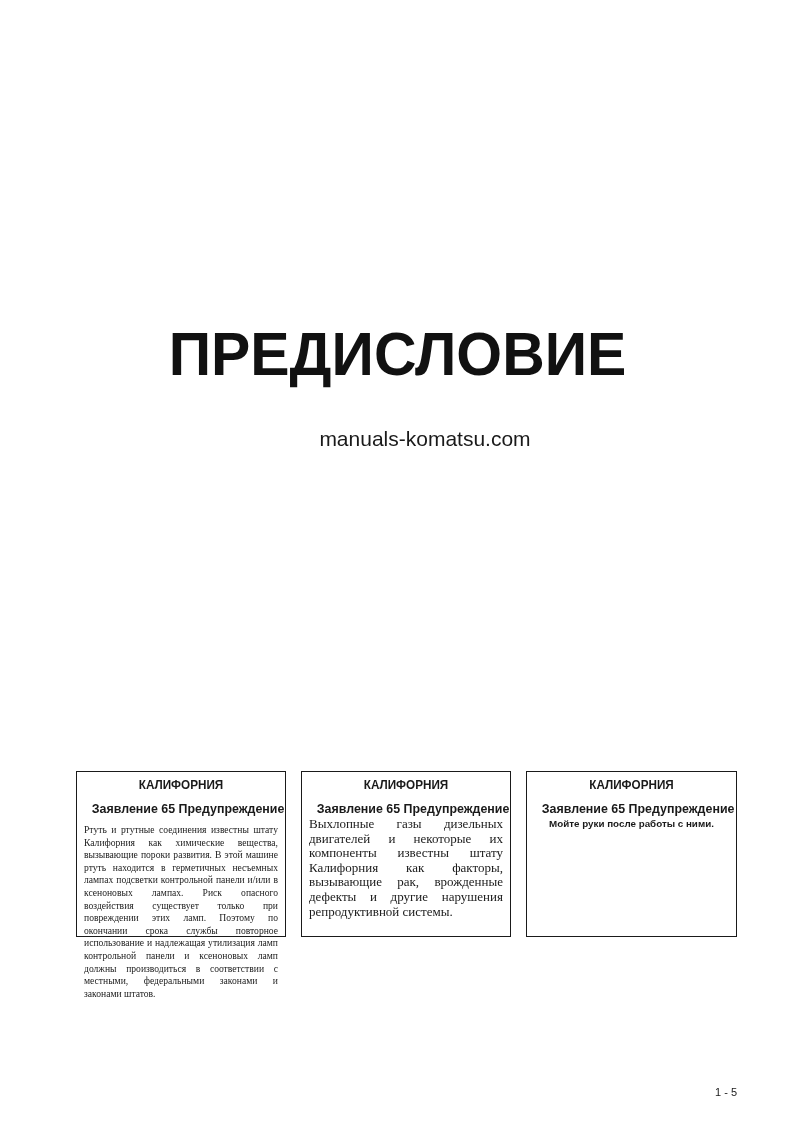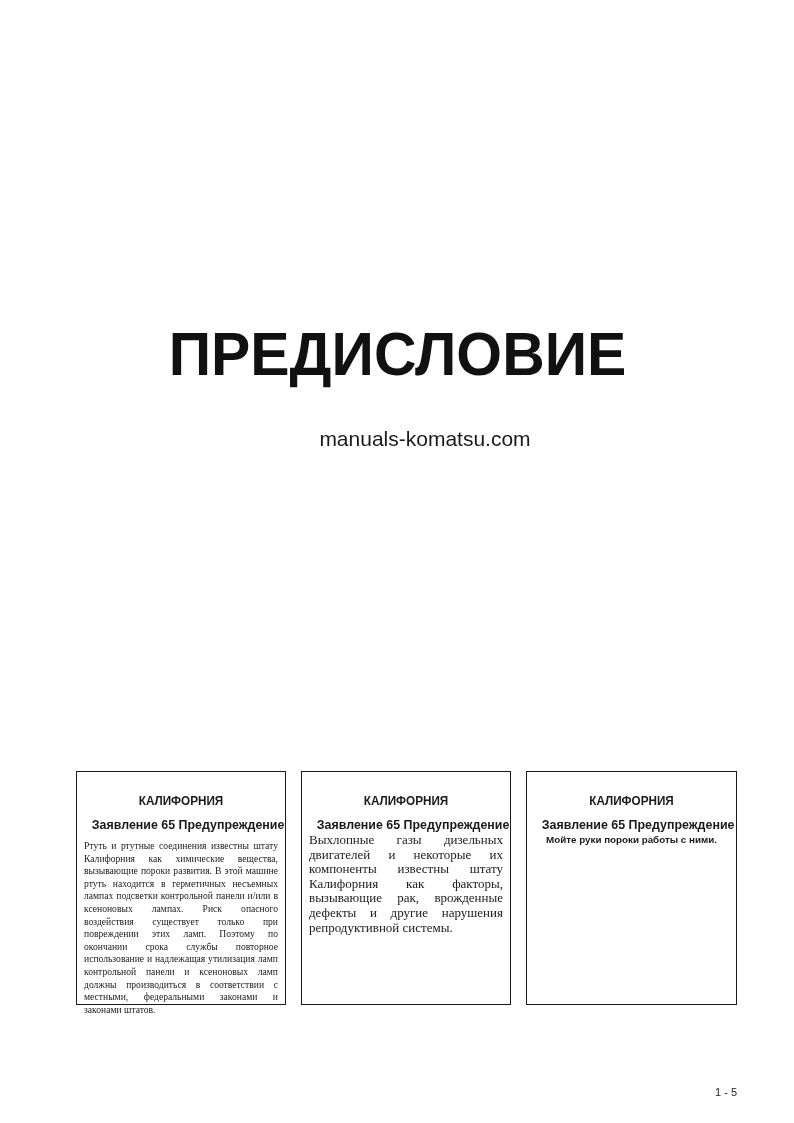--- a/index.html
+++ b/index.html
@@ -37,24 +37,24 @@
       top: 425px;
       text-align: center;
       font-family: "Liberation Sans", sans-serif;
       font-size: 21px;
       line-height: 28px;
       color: #1a1a1a;
     }
     .warning-box {
       position: absolute;
       top: 771px;
-      height: 234px;
+      height: 166px;
       border: 1.5px solid #1a1a1a;
       box-sizing: border-box;
-      padding: 16px 7px;
+      padding: 0 7px;
     }
     .box-1 { left: 76px; width: 210px; }
     .box-2 { left: 301px; width: 210px; }
     .box-3 { left: 526px; width: 211px; }
     .box-heading {
       text-align: center;
       font-family: "Liberation Sans", sans-serif;
       font-weight: bold;
       font-size: 13px;
       line-height: 16px;
@@ -118,16 +118,16 @@
 
 <div class="warning-box box-2">
   <div class="box-heading">КАЛИФОРНИЯ</div>
   <div class="box-subheading">Заявление 65 Предупреждение</div>
   <div class="box-body">Выхлопные газы дизельных двигателей и некоторые их компоненты известны штату Калифорния как факторы, вызывающие рак, врожденные дефекты и другие нарушения репродуктивной системы.</div>
 </div>
 
 <div class="warning-box box-3">
   <div class="box-heading">КАЛИФОРНИЯ</div>
   <div class="box-subheading">Заявление 65 Предупреждение</div>
-  <div class="box-body-emphasis">Мойте руки пороки работы с ними.</div>
+  <div class="box-body-emphasis">Мойте руки после работы с ними.</div>
 </div>
 
 <div class="page-number">1 - 5</div>
 
 </body></html>

